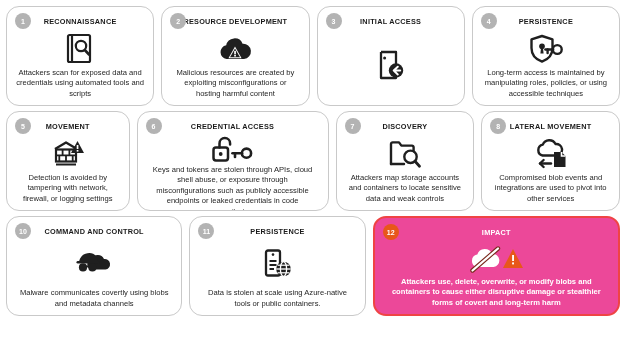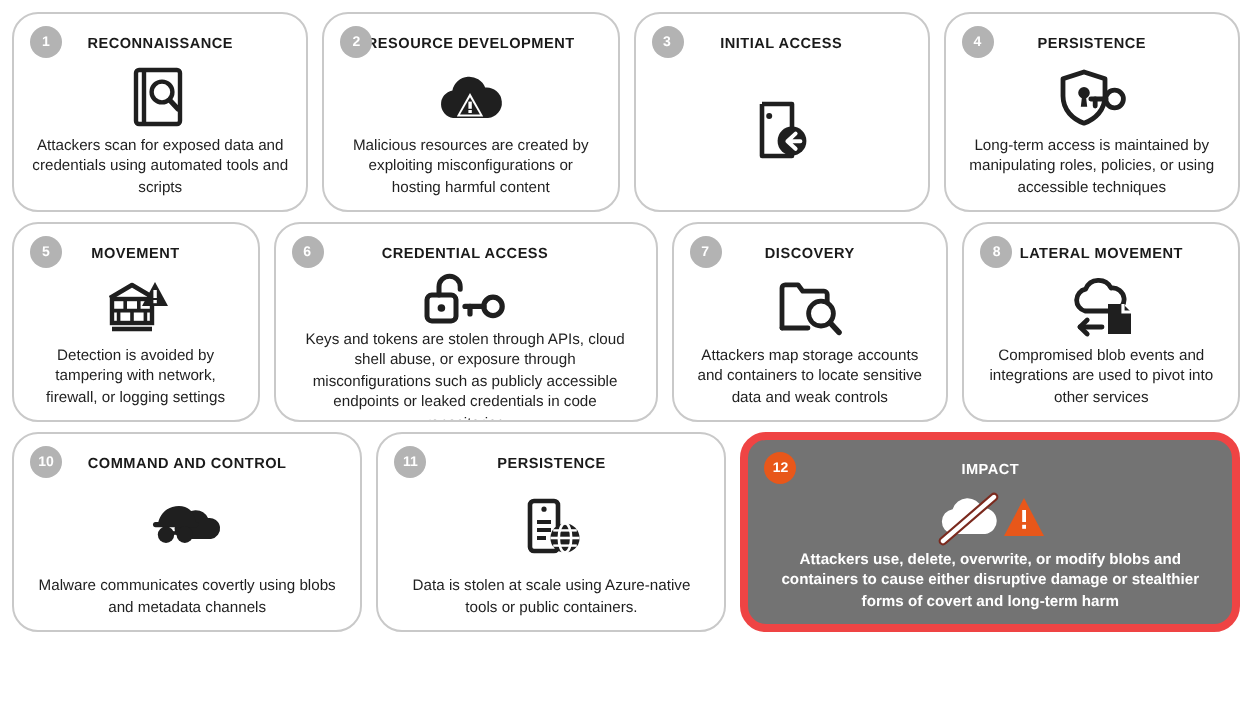--- a/index.html
+++ b/index.html
@@ -42,22 +42,22 @@
     flex-direction: column;
     align-items: center;
     padding: 6px 5px 5px 5px;
     overflow: hidden;
   }
 
   .card.wide   { flex: 1.42 1 0; }
   .card.narrow { flex: 0.88 1 0; }
 
   .card.impact {
-    background: #737373;
-    border: 4px solid #ef4444;
+    background: #ec4899;
+    border: 2px solid #ef4444;
   }
 
   .card-head {
     position: relative;
     width: 100%;
     height: 17px;
     display: flex;
     align-items: center;
     justify-content: center;
     flex: 0 0 auto;

